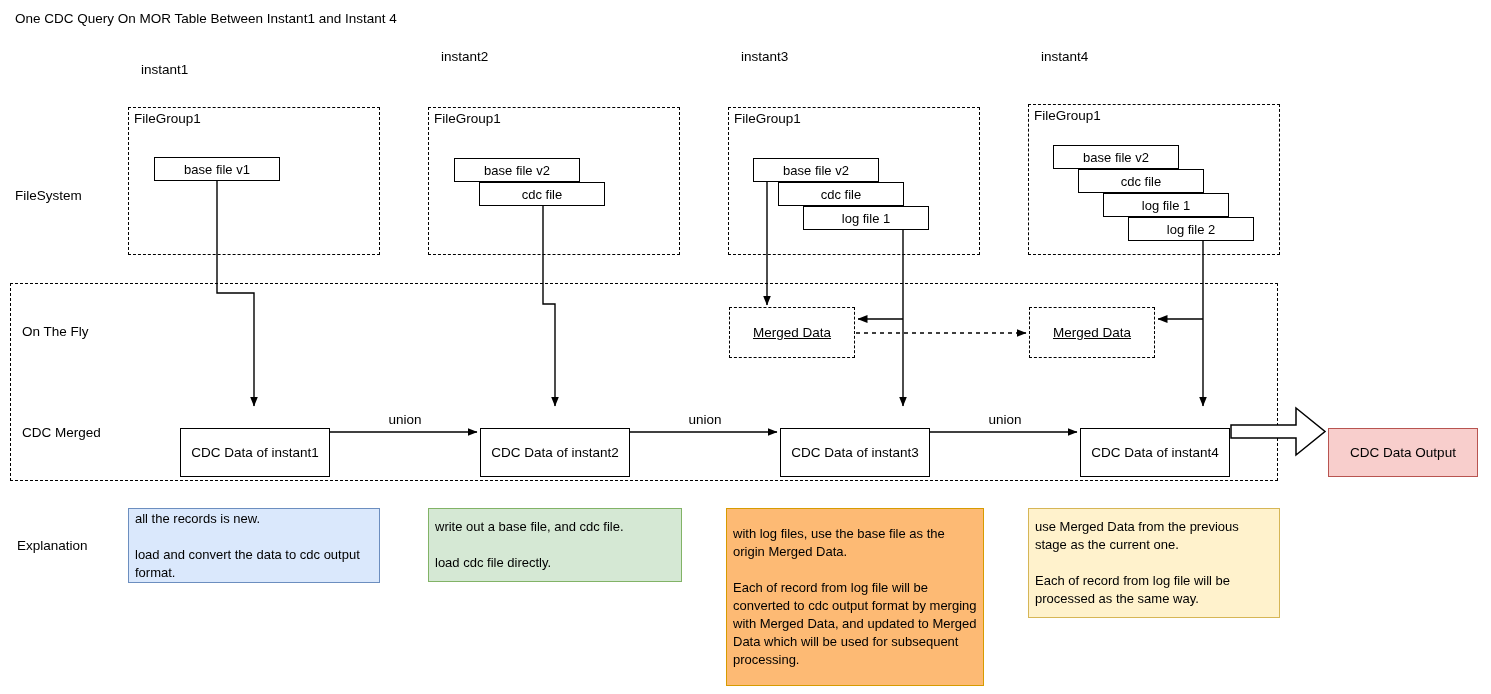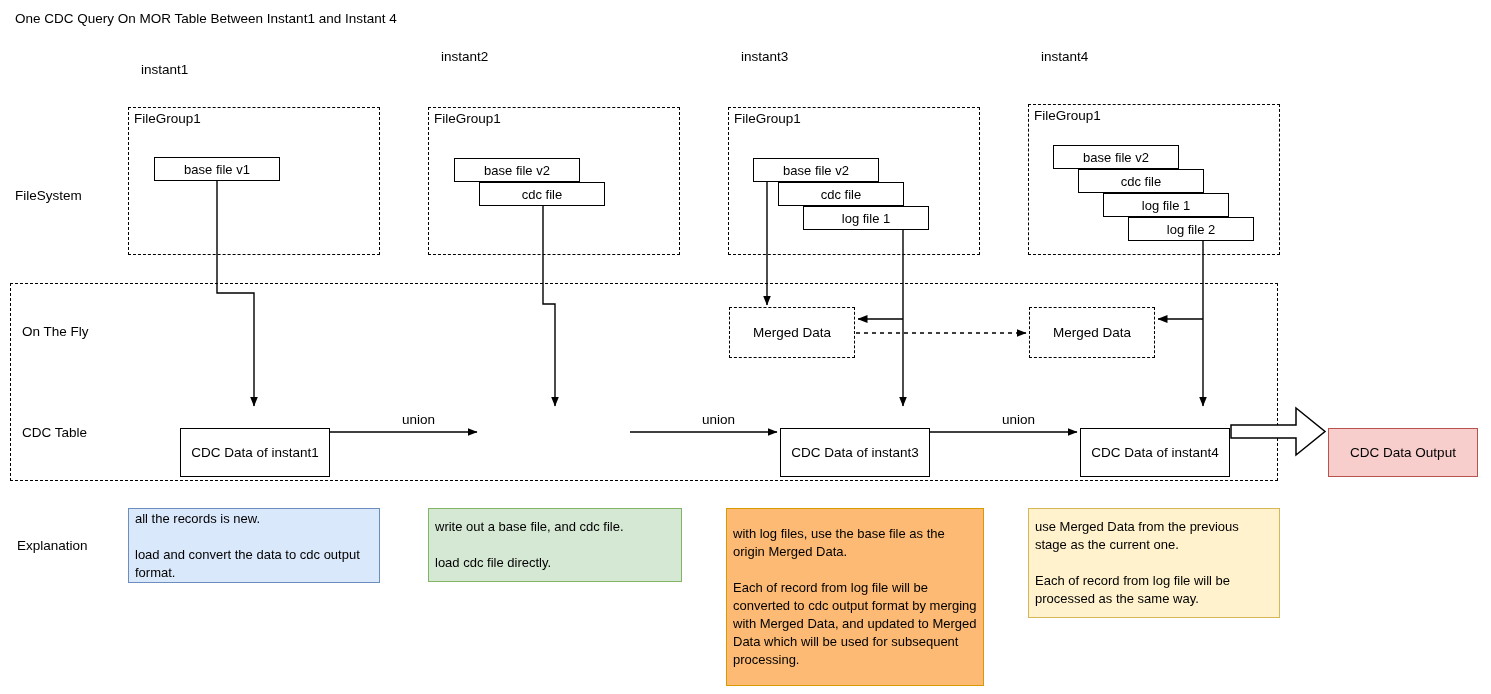--- a/index.html
+++ b/index.html
@@ -3,44 +3,44 @@
 <meta charset="utf-8">
 <style>
   html,body{margin:0;padding:0;background:#fff;}
   #canvas{position:relative;width:1491px;height:694px;background:#fff;overflow:hidden;
           font-family:"Liberation Sans",sans-serif;color:#000;}
   .txt{position:absolute;font-size:13.5px;white-space:nowrap;}
   .box{position:absolute;box-sizing:border-box;border:1px solid #000;background:#fff;
        display:flex;align-items:center;justify-content:center;font-size:13px;white-space:nowrap;}
   .filebox{width:126px;height:24px;}
   .cdcbox{width:150px;height:49px;font-size:13.5px;margin-top:20px;}
-  .dashedbox{position:absolute;box-sizing:border-box;border:1px dashed #000;background:transparent;}
+  .dashedbox{position:absolute;box-sizing:border-box;border:1px dashed #000;background:transparent;text-decoration:underline;}
   .fg-label{position:absolute;left:5px;top:3px;font-size:13.5px;}
   .merged{display:flex;align-items:center;justify-content:center;font-size:13.5px;background:#fff;}
   .expl{position:absolute;box-sizing:border-box;border:1px solid;display:flex;align-items:center;
         padding:4px 6px;font-size:13px;}
   .expl span{white-space:pre-line;line-height:18px;}
-  .union-label{position:absolute;font-size:13.5px;text-align:right;width:60px;}
+  .union-label{position:absolute;font-size:13.5px;text-align:center;width:60px;}
   svg.overlay{position:absolute;left:0;top:0;pointer-events:none;}
 </style>
 </head>
 <body>
 
 <div id="canvas">
 
   <div class="txt" style="left:15px;top:11px;">One CDC Query On MOR Table Between Instant1 and Instant 4</div>
 
   <div class="txt" style="left:141px;top:62px;">instant1</div>
   <div class="txt" style="left:441px;top:49px;">instant2</div>
   <div class="txt" style="left:741px;top:49px;">instant3</div>
   <div class="txt" style="left:1041px;top:49px;">instant4</div>
 
   <div class="txt" style="left:15px;top:188px;">FileSystem</div>
   <div class="txt" style="left:22px;top:324px;text-align:center;">On The Fly</div>
-  <div class="txt" style="left:22px;top:425px;">CDC Table</div>
+  <div class="txt" style="left:22px;top:425px;">CDC Merged</div>
   <div class="txt" style="left:17px;top:538px;">Explanation</div>
 
   <div class="dashedbox" style="left:128px;top:107px;width:252px;height:148px;">
     <div class="fg-label">FileGroup1</div>
   </div>
   <div class="dashedbox" style="left:428px;top:107px;width:252px;height:148px;">
     <div class="fg-label">FileGroup1</div>
   </div>
   <div class="dashedbox" style="left:728px;top:107px;width:252px;height:148px;">
     <div class="fg-label">FileGroup1</div>
@@ -62,20 +62,21 @@
 
   <div class="box filebox" style="left:1053px;top:145px;">base file v2</div>
   <div class="box filebox" style="left:1078px;top:169px;">cdc file</div>
   <div class="box filebox" style="left:1103px;top:193px;">log file 1</div>
   <div class="box filebox" style="left:1128px;top:217px;">log file 2</div>
 
   <div class="dashedbox merged" style="left:729px;top:307px;width:126px;height:51px;">Merged Data</div>
   <div class="dashedbox merged" style="left:1029px;top:307px;width:126px;height:51px;">Merged Data</div>
 
   <div class="box cdcbox" style="left:180px;top:408px;">CDC Data of instant1</div>
+  <div class="box cdcbox" style="left:480px;top:408px;">CDC Data of instant2</div>
   <div class="box cdcbox" style="left:780px;top:408px;">CDC Data of instant3</div>
   <div class="box cdcbox" style="left:1080px;top:408px;">CDC Data of instant4</div>
 
   <div class="union-label" style="left:375px;top:412px;">union</div>
   <div class="union-label" style="left:675px;top:412px;">union</div>
   <div class="union-label" style="left:975px;top:412px;">union</div>
 
   <div class="box cdcbox" style="left:1328px;top:408px;background:#f8cecc;border-color:#b85450;">CDC Data Output</div>
 
   <div class="expl" style="left:128px;top:508px;width:252px;height:75px;background:#dae8fc;border-color:#6c8ebf;">

